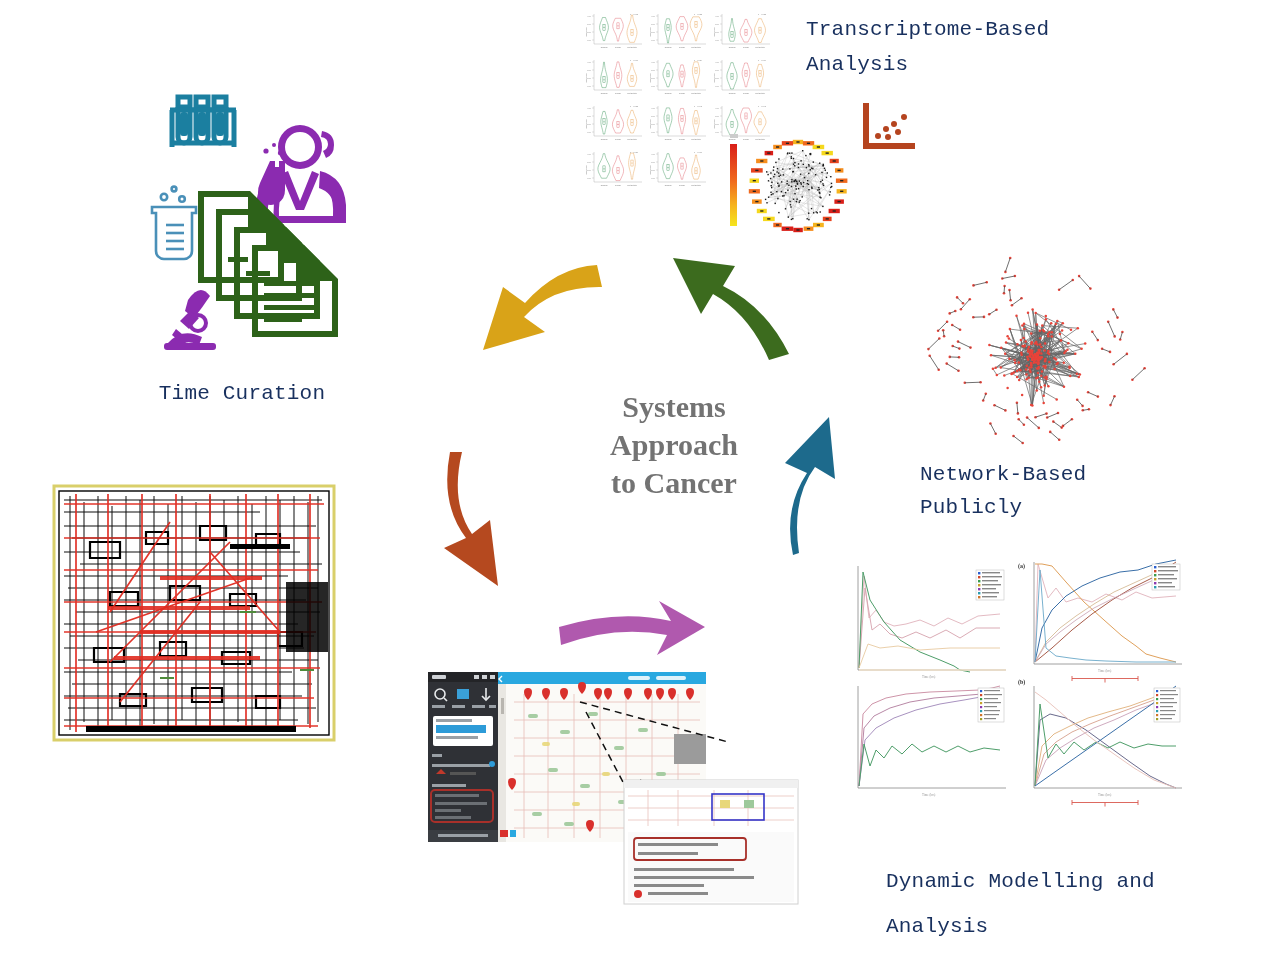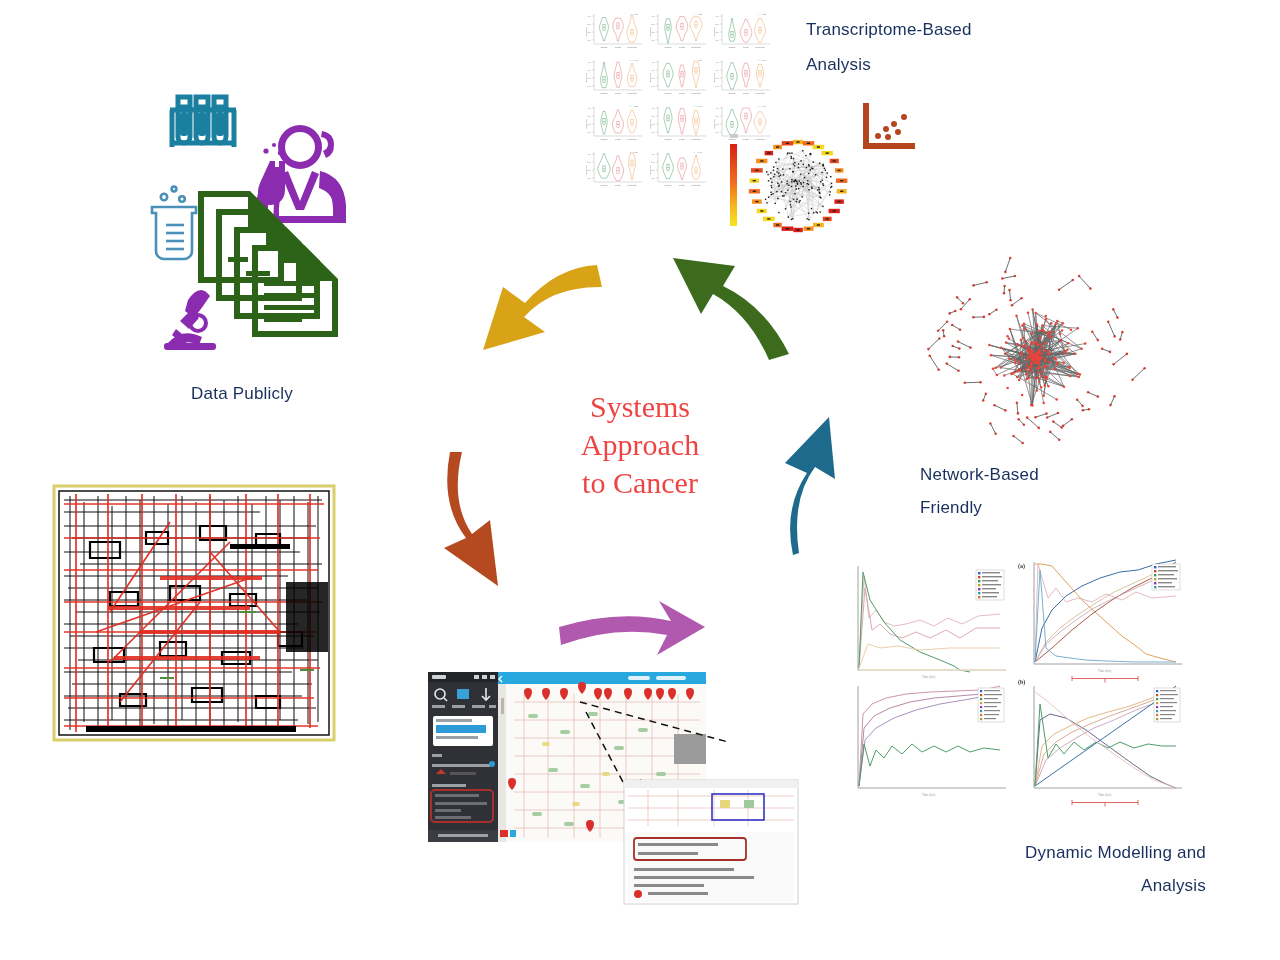--- a/index.html
+++ b/index.html
@@ -1,22 +1,22 @@
 <!DOCTYPE html>
 <html><head>
 <meta charset="utf-8">
 <style>
   html,body{margin:0;padding:0;}
   body{width:1280px;height:960px;background:#ffffff;position:relative;overflow:hidden;
        font-family:"Liberation Serif",serif;}
   .stage{position:absolute;left:0;top:0;width:1280px;height:960px;}
-  .lbl{position:absolute;color:#18305e;font-family:Liberation Sans, sans-serif;
-       font-size:17px;line-height:31px;letter-spacing:.2px;white-space:pre-line;}
-  .center-title{position:absolute;left:530px;top:388px;width:220px;text-align:center;
-       color:#ef4444;font-family:"Liberation Serif",serif;font-weight:normal;
+  .lbl{position:absolute;color:#18305e;font-family:Liberation Mono, monospace;
+       font-size:21px;line-height:31px;letter-spacing:.2px;white-space:pre-line;}
+  .center-title{position:absolute;left:564px;top:388px;width:220px;text-align:center;
+       color:#737373;font-family:"Liberation Serif",serif;font-weight:bold;
        font-size:30px;line-height:38px;white-space:pre-line;}
   .art{position:absolute;}
   svg{display:block;overflow:visible;}
 </style>
 </head>
 <body>
 
 <div class="stage">
 
   <div class="art" style="left:140px;top:85px;width:215px;height:265px;">
@@ -83,21 +83,21 @@
       <g fill="#8b2bb0">
         <path d="M48 215 q12 -18 22 -4 q-8 12 -16 22 l-9 -7z"></path>
         <path d="M40 236 l10 -10 l9 7 l-10 11z"></path>
         <path d="M36 244 l12 10 l-4 6 l-12 -10z"></path>
         <path d="M28 258 q14 -16 34 -6 l-3 8 q-14 -7 -24 4z"></path>
         <rect x="24" y="258" width="52" height="7" rx="3"></rect>
         <circle cx="58" cy="238" r="8" fill="none" stroke="#8b2bb0" stroke-width="4"></circle>
       </g>
     </svg>
   </div>
-  <div class="lbl" style="left:132px;top:378px;width:220px;text-align:center;">Data Publicly</div>
+  <div class="lbl" style="left:132px;top:378px;width:220px;text-align:center;">Time Curation</div>
 
   <div class="art" style="left:50px;top:482px;width:288px;height:262px;">
     <svg width="288" height="262" viewBox="0 0 288 262">
       <rect x="0" y="0" width="288" height="262" fill="#ffffff"></rect>
       <rect x="4" y="4" width="280" height="254" fill="none" stroke="#d9cf6a" stroke-width="3"></rect>
       <rect x="9" y="9" width="270" height="244" fill="none" stroke="#000" stroke-width="1.4"></rect>
       <g stroke="#000" stroke-width="1" fill="none" opacity="0.95">
         <path d="M14 18 H272 M14 30 H210 M14 44 H266 M22 56 H260 M14 70 H250 M30 82 H272 M14 94 H238 M18 106 H268 M14 118 H256 M26 130 H270 M14 142 H248 M20 154 H264 M14 166 H254 M28 178 H268 M14 190 H242 M22 202 H262 M14 214 H252 M18 226 H266 M14 238 H248"></path>
         <path d="M20 14 V248 M34 20 V240 M48 14 V246 M62 24 V238 M76 14 V248 M90 18 V244 M104 14 V242 M118 22 V248 M132 14 V238 M146 20 V246 M160 14 V244 M174 18 V248 M188 14 V240 M202 22 V246 M216 14 V244 M230 18 V238 M244 14 V248 M258 20 V242 M268 14 V240"></path>
       </g>
@@ -380,21 +380,21 @@
             <rect x="134" y="26" width="16" height="1.2" fill="#888"></rect>
           <rect x="130" y="30" width="2.2" height="2.2" fill="#d0762b"></rect>
             <rect x="134" y="30" width="15" height="1.2" fill="#888"></rect>
           <rect x="130" y="34" width="2.2" height="2.2" fill="#a0a02b"></rect>
             <rect x="134" y="34" width="12" height="1.2" fill="#888"></rect>
           </g>
         <path d="M46 116 v5 M46 118.5 H112 M112 116 v5 M79 118.5 v4" stroke="#d9584e" stroke-width="0.9" fill="none"></path>
       </g>
     </svg>
   </div>
-  <div class="lbl" style="left:886px;top:836px;width:320px;line-height:33px;text-align:right;">Dynamic Modelling and
+  <div class="lbl" style="left:886px;top:859px;width:320px;line-height:45px;">Dynamic Modelling and
 Analysis</div>
 
   <div class="art" style="left:930px;top:262px;width:212px;height:190px;">
     <svg width="212" height="190" viewBox="0 0 212 190">
       <g id="hb-edges" stroke="#4a4a4a" stroke-width="0.7" fill="none" opacity="0.85">
           <line x1="109.7" y1="95.3" x2="105.0" y2="81.5"></line>
           <line x1="151.6" y1="86.8" x2="101.3" y2="101.9"></line>
           <line x1="105.2" y1="94.4" x2="98.1" y2="97.7"></line>
           <line x1="96.6" y1="117.2" x2="108.9" y2="96.4"></line>
           <line x1="113.7" y1="133.7" x2="119.1" y2="91.9"></line>
@@ -1082,21 +1082,21 @@
           <line x1="131.7" y1="165.6" x2="123.3" y2="159.6"></line>
           <line x1="65.7" y1="171.7" x2="60.4" y2="161.5"></line>
           <line x1="79.5" y1="28.0" x2="80.6" y2="38.3"></line>
           <line x1="129.2" y1="177.8" x2="120.2" y2="169.9"></line>
           <line x1="30.9" y1="47.2" x2="39.8" y2="37.2"></line>
           <line x1="55.8" y1="131.8" x2="53.2" y2="138.5"></line>
         </g>
     </svg>
   </div>
   <div class="lbl" style="left:920px;top:458px;width:260px;line-height:33px;">Network-Based
-Friendly</div>
+Publicly</div>
 
   <div class="art" style="left:580px;top:8px;width:200px;height:190px;">
     <svg id="violin-svg" width="200" height="190" viewBox="0 0 200 190">
         <g transform="translate(4,4)">
           <line x1="10" y1="2" x2="10" y2="32" stroke="#999" stroke-width="0.35"></line>
           <line x1="10" y1="32" x2="58" y2="32" stroke="#999" stroke-width="0.35"></line>
           <line x1="8" y1="4" x2="10" y2="4" stroke="#999" stroke-width="0.3"></line>
           <line x1="8" y1="12" x2="10" y2="12" stroke="#999" stroke-width="0.3"></line>
           <line x1="8" y1="20" x2="10" y2="20" stroke="#999" stroke-width="0.3"></line>
           <line x1="8" y1="28" x2="10" y2="28" stroke="#999" stroke-width="0.3"></line>

